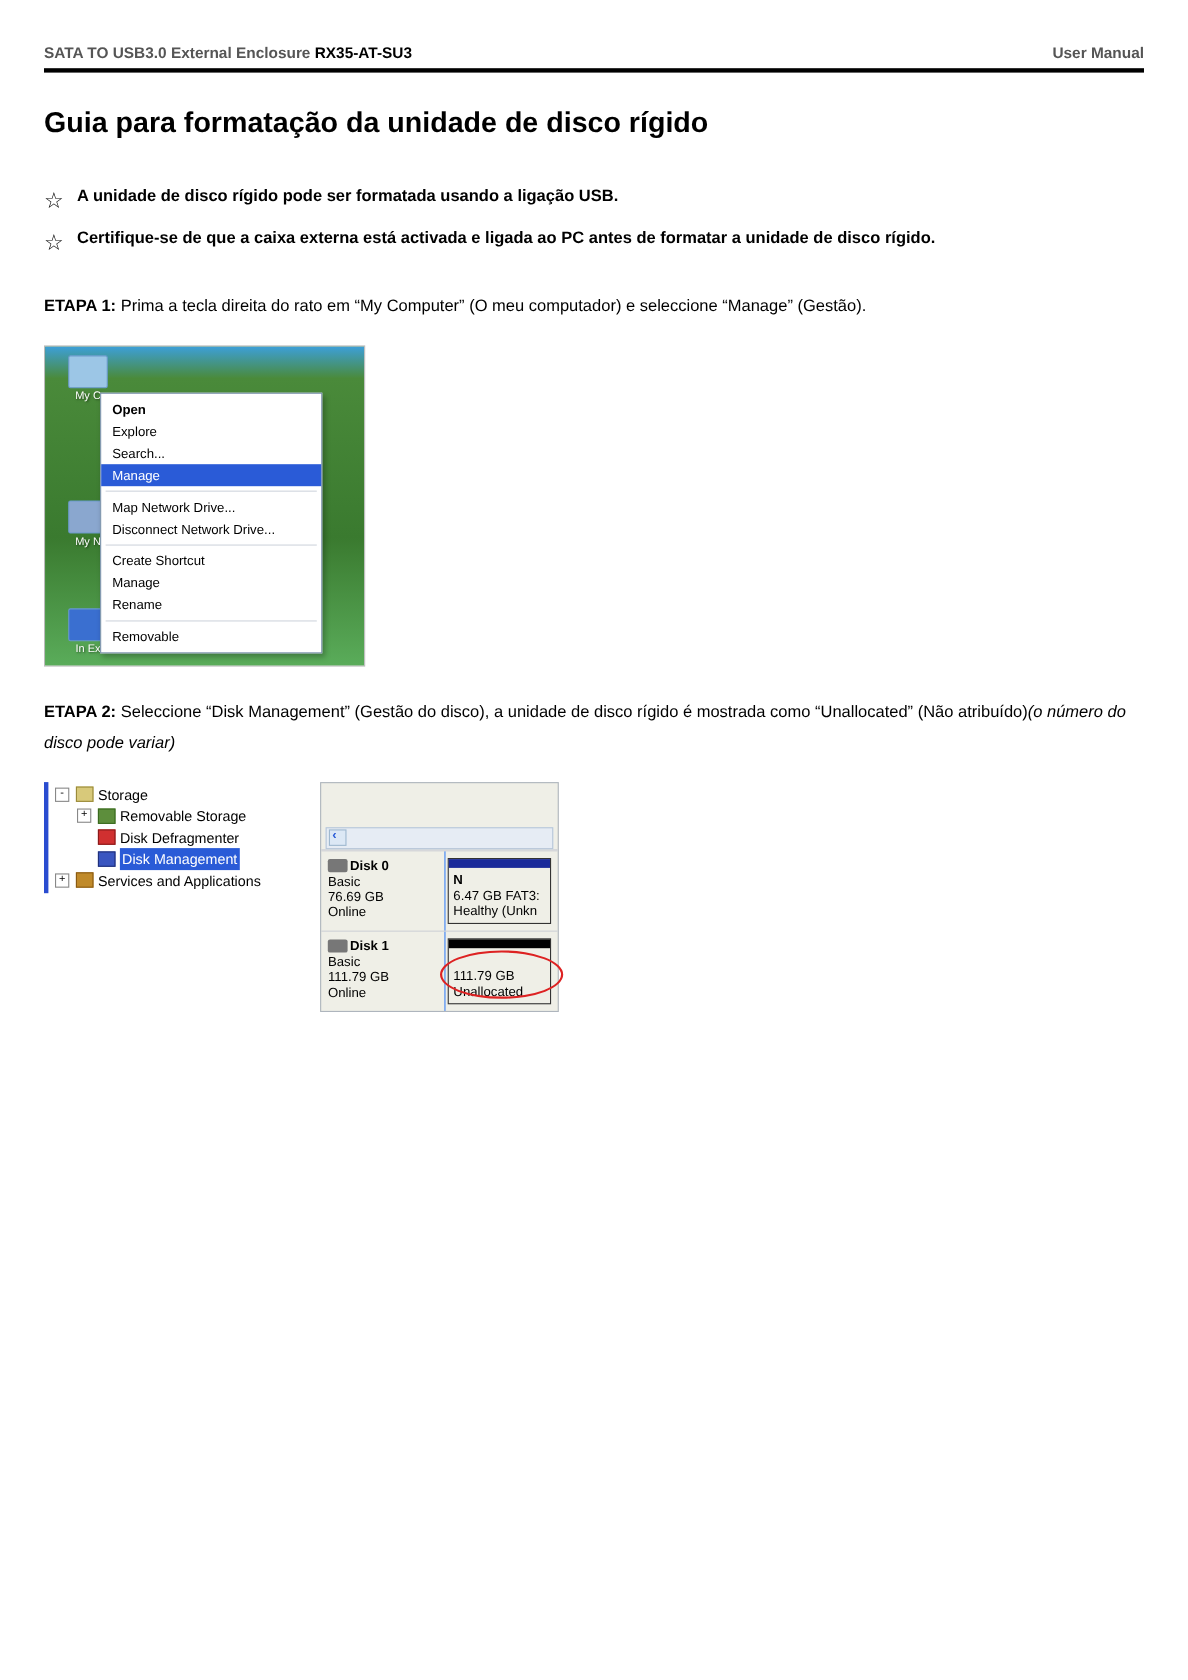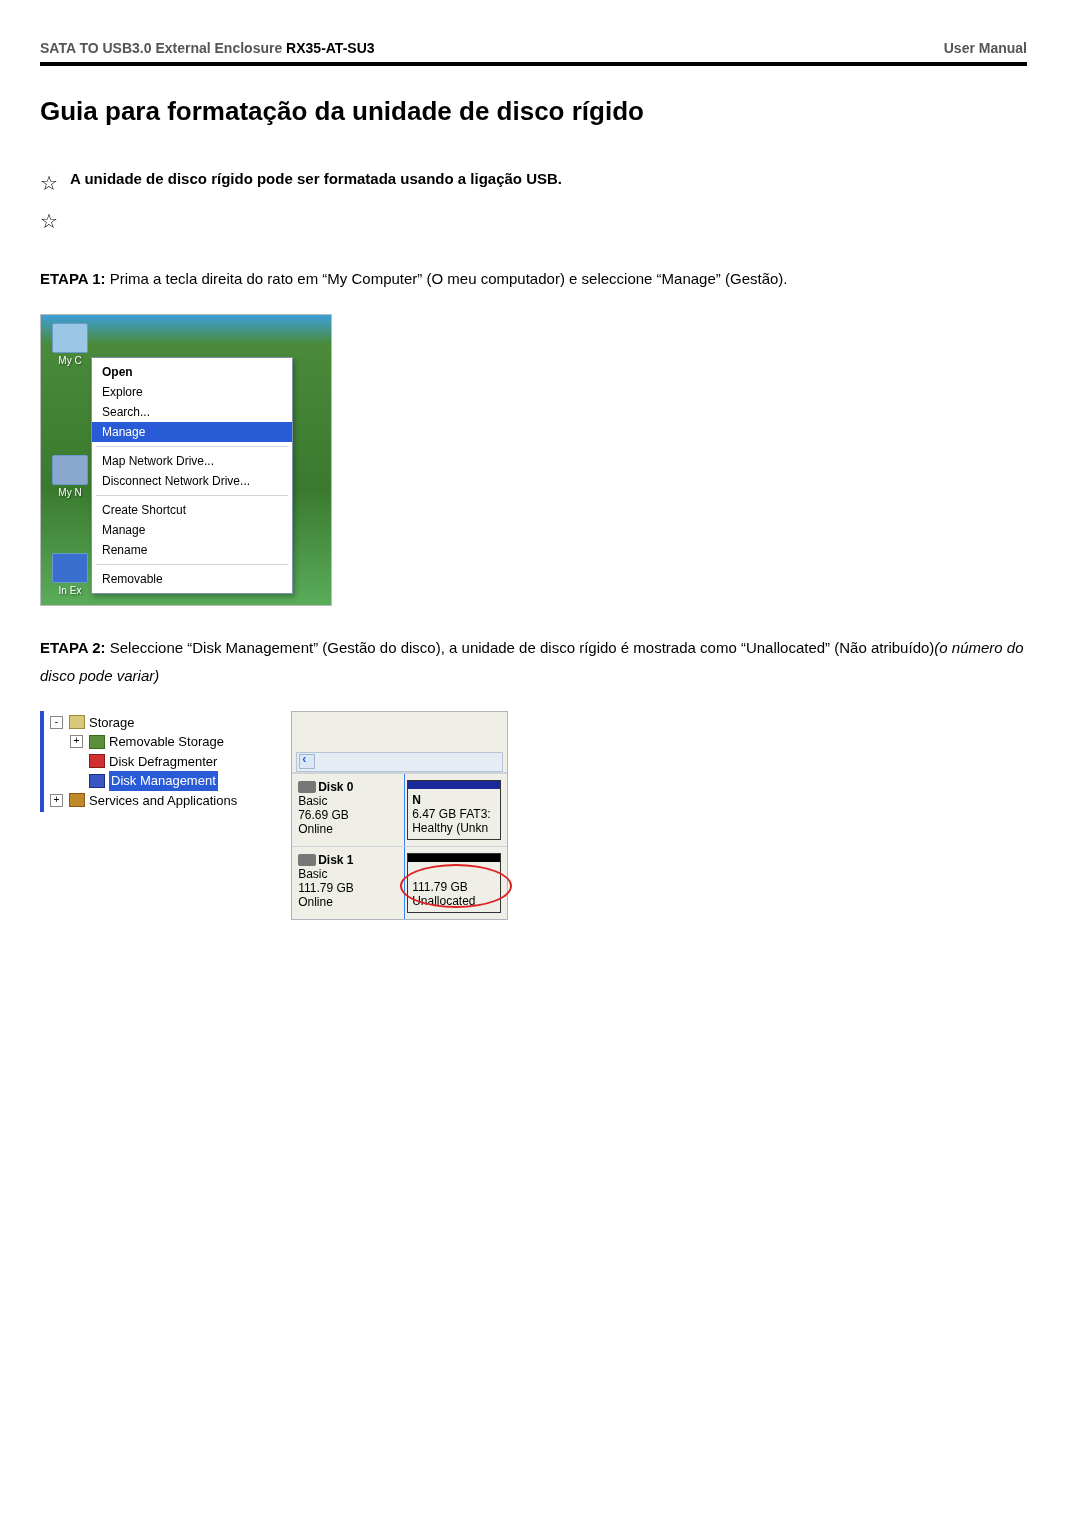--- a/index.html
+++ b/index.html
@@ -1,31 +1,31 @@
 <!DOCTYPE html>
 <html><head>
 <meta charset="utf-8">
 <style>
 body{margin:0;font-family:Arial,Helvetica,sans-serif;font-size:15px;color:#000;background:#fff;width:1080px}
-.page{padding:40px 53px 0 40px}
+.page{padding:40px 40px 0 40px}
 .hdr-row{display:flex;justify-content:space-between;font-size:14px;color:#555;font-weight:bold}
 .hdr-row .model{color:#000;font-weight:bold}
 .rule{height:4px;background:#000;margin:6px 0 30px 0}
 h1{font-size:26px;font-weight:bold;margin:0 0 40px 0}
 .star-line{display:flex;align-items:flex-start;margin:6px 0;line-height:1.6}
 .star{font-size:20px;margin-right:8px;color:#000;min-width:22px}
 .bold{font-weight:bold}
 .step{margin:28px 0 20px 0;line-height:1.9}
 .step-label{font-weight:bold}
 .italic{font-style:italic}
 
 
 .fig1{width:290px;margin-top:20px;border:1px solid #bbb;background:linear-gradient(180deg,#4a8a3a 0%,#3a7a2f 40%,#5aac5a 100%);position:relative;height:290px;overflow:hidden}
 .desktop{position:absolute;inset:0;background:linear-gradient(180deg,#3d9fd8 0%,#4a8a3a 10%,#3a7a2f 60%,#5aac5a 100%)}
-.icon-block{position:absolute;left:8px;width:42px;text-align:center;color:#fff;font-size:10px;text-shadow:1px 1px 2px #0008}
+.icon-block{position:absolute;left:18px;width:42px;text-align:center;color:#fff;font-size:10px;text-shadow:1px 1px 2px #0008}
 .icon-block .ico{width:34px;height:28px;margin:0 auto 2px;background:#9cc6e6;border:1px solid #6a9acb;border-radius:2px}
 .ctx{position:absolute;left:50px;top:42px;width:200px;background:#fff;border:1px solid #7a92ab;box-shadow:2px 3px 5px #0004;font-size:12px}
 .ctx .grp{padding:4px 0}
 .ctx .sep{height:1px;background:#cfd5dd;margin:0 4px}
 .ctx .itm{padding:3px 10px}
 .ctx .itm.bold{font-weight:bold}
 .ctx .itm.sel{background:#2a5bd7;color:#fff}
 
 
 .fig2{display:flex;gap:50px;align-items:flex-start;margin-top:12px}
@@ -72,20 +72,21 @@
   <div class="rule"></div>
 
   <h1>Guia para formatação da unidade de disco rígido</h1>
 
   <div class="star-line">
     <span class="star">☆</span>
     <span class="bold">A unidade de disco rígido pode ser formatada usando a ligação USB.</span>
   </div>
   <div class="star-line">
     <span class="star">☆</span>
+    <span class="bold">Certifique-se de que a caixa externa está activada e ligada ao PC antes de formatar a unidade de disco rígido.</span>
   </div>
 
   <div class="step">
     <span class="step-label">ETAPA 1:</span><span> Prima a tecla direita do rato em “My Computer” (O meu computador) e seleccione “Manage” (Gestão).</span>
   </div>
 
   <div class="fig1">
     <div class="desktop"></div>
     <div class="icon-block" style="top:8px">
       <div class="ico"></div>

